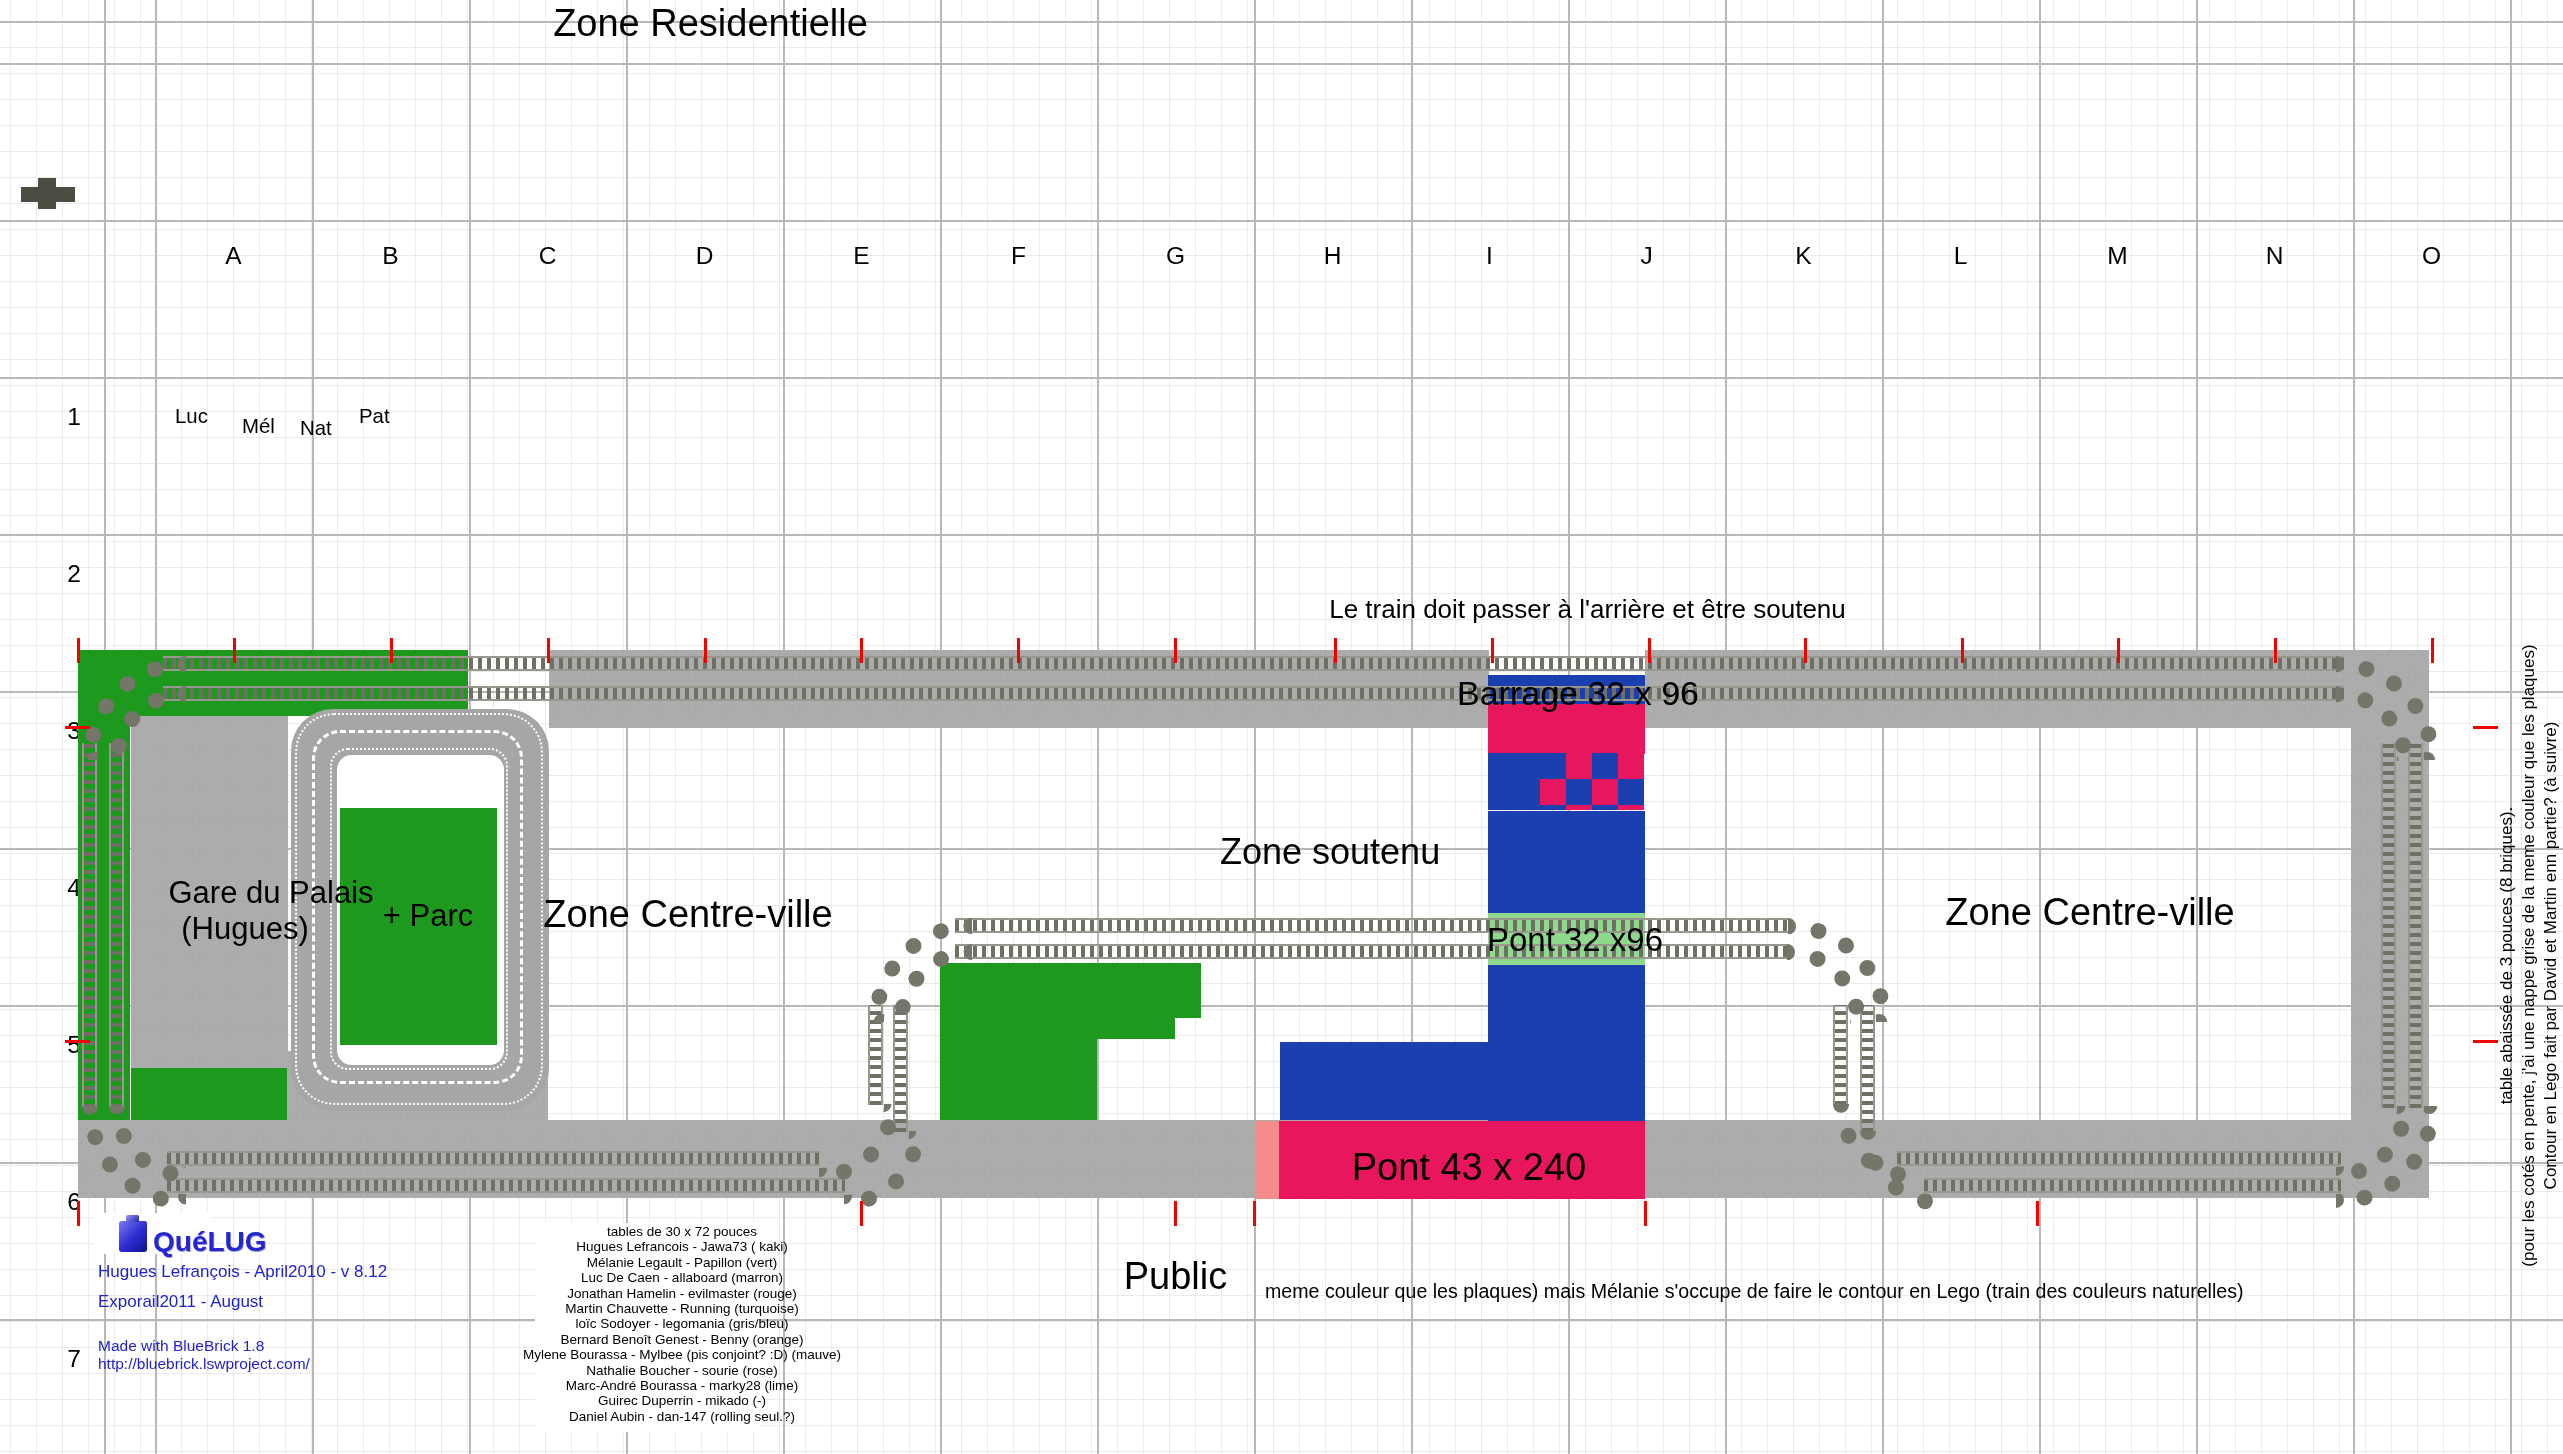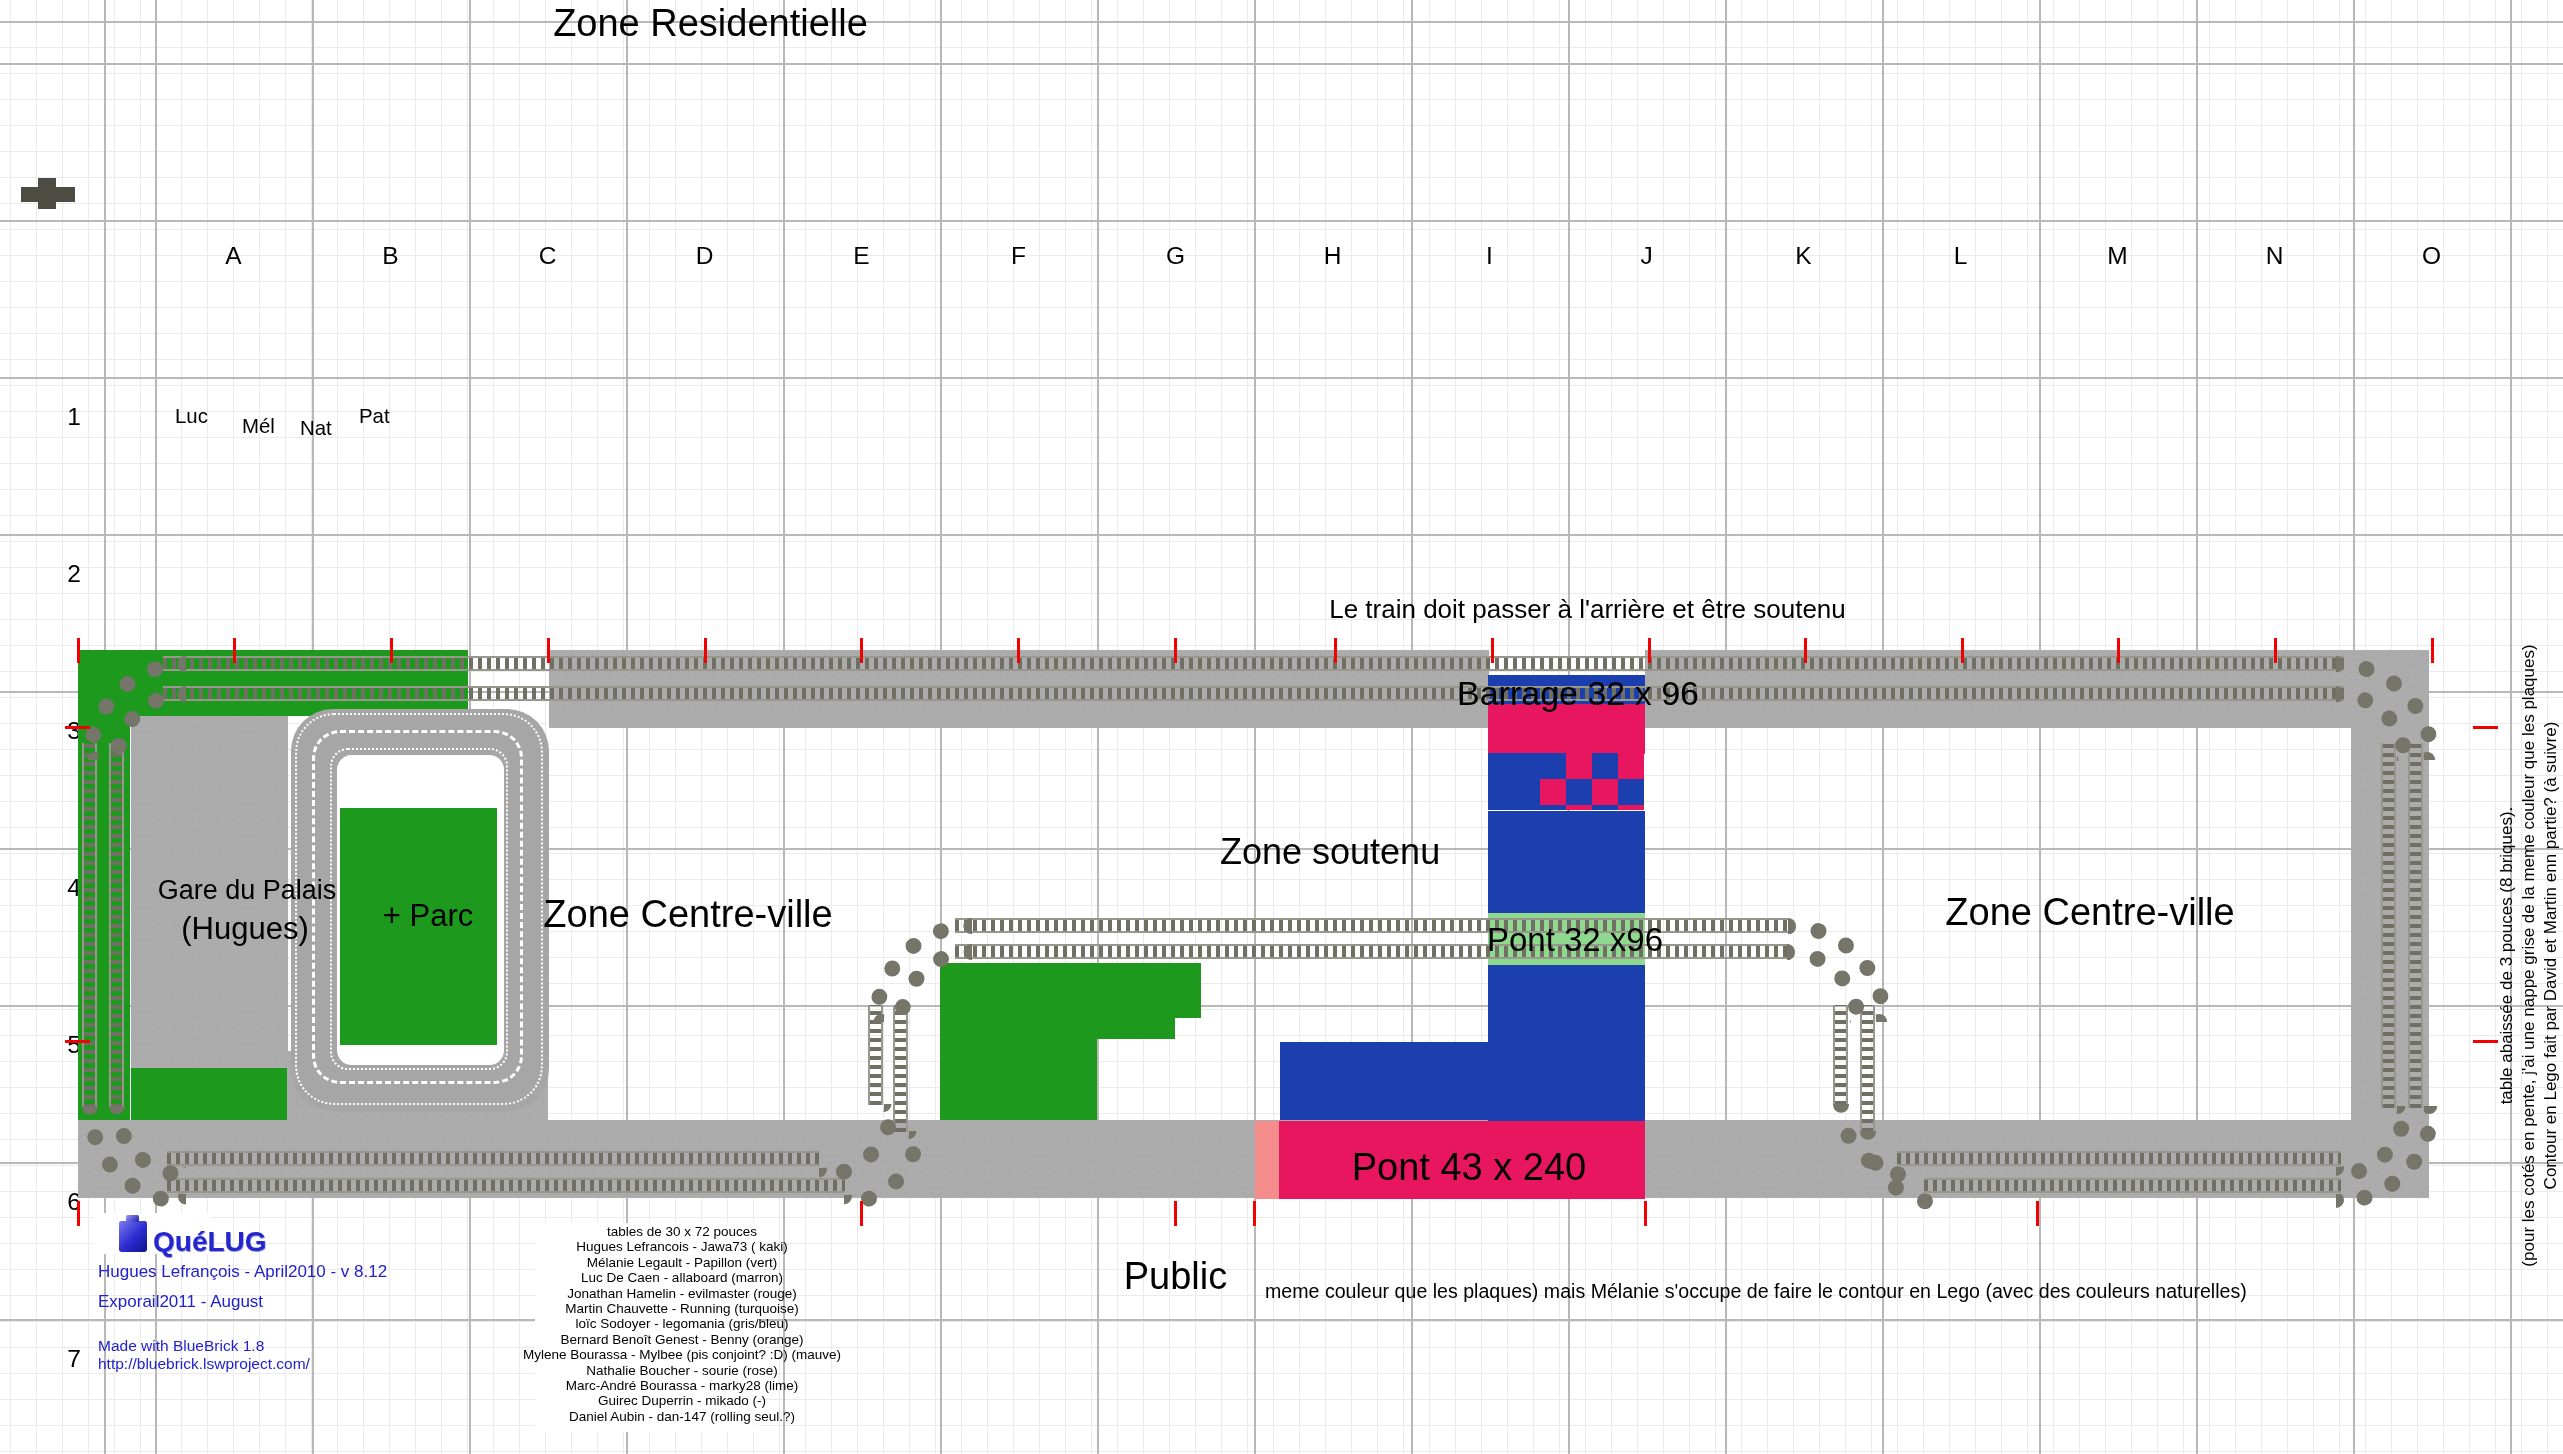--- a/index.html
+++ b/index.html
@@ -186,30 +186,30 @@
       <i style="left:1644px"></i>
       <i style="left:2036px"></i>
   </div>
   <div class="tickh" style="left:65px;top:726px;"></div>
   <div class="tickh" style="left:65px;top:1040px;"></div>
   <div class="tickh" style="left:2473px;top:726px;"></div>
   <div class="tickh" style="left:2473px;top:1040px;"></div>
 
   <div class="lbl" style="left:1322px;top:594px;width:531px;font-size:26px;">Le train doit passer à l'arrière et être soutenu</div>
   <div class="lbl" style="left:1437px;top:674px;width:282px;font-size:34px;">Barrage 32 x 96</div>
-  <div class="lbl" style="left:141px;top:875px;width:212px;font-size:27px;">Gare du Palais</div>
+  <div class="lbl" style="left:165px;top:875px;width:212px;font-size:31px;">Gare du Palais</div>
   <div class="lbl" style="left:151px;top:911px;width:188px;font-size:31px;">(Hugues)</div>
   <div class="lbl" style="left:367px;top:898px;width:122px;font-size:31px;">+ Parc</div>
   <div class="lbl" style="left:529px;top:893px;width:318px;font-size:38px;">Zone Centre-ville</div>
   <div class="lbl" style="left:1220px;top:831px;width:212px;font-size:36px;">Zone soutenu</div>
   <div class="lbl" style="left:1469px;top:921px;width:212px;font-size:33px;">Pont 32 x96</div>
   <div class="lbl" style="left:1931px;top:891px;width:318px;font-size:38px;">Zone Centre-ville</div>
   <div class="lbl" style="left:1322px;top:1146px;width:294px;font-size:38px;">Pont 43 x 240</div>
   <div class="lbl" style="left:1110px;top:1255px;width:131px;font-size:38px;">Public</div>
-  <div class="lbl" style="left:1265px;top:1280px;width:914px;font-size:19.6px;">meme couleur que les plaques) mais Mélanie s'occupe de faire le contour en Lego (avec des couleurs naturelles)</div>
+  <div class="lbl" style="left:1265px;top:1280px;width:914px;font-size:19.6px;">meme couleur que les plaques) mais Mélanie s'occupe de faire le contour en Lego (train des couleurs naturelles)</div>
 
   <div id="side-notes">
     <div>table abaissée de 3 pouces (8 briques).</div>
     <div>(pour les cotés en pente, j'ai une nappe grise de la meme couleur que les plaques)</div>
     <div>Contour en Lego fait par David et Martin enn partie? (à suivre)</div>
   </div>
 
   <div class="abs wh" style="left:535px;top:1223px;width:224px;height:209px;"></div>
   <div id="participants">
       <div style="--i: 0;">tables de 30 x 72 pouces</div>

